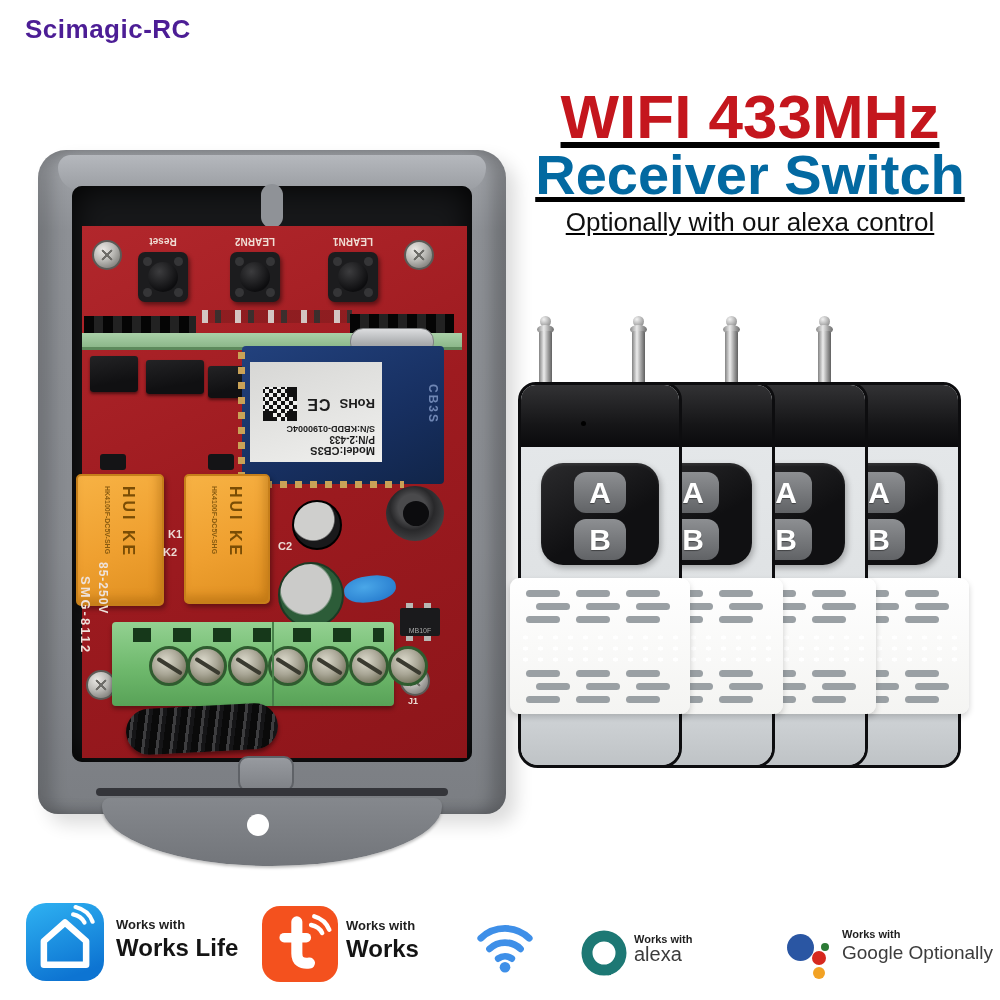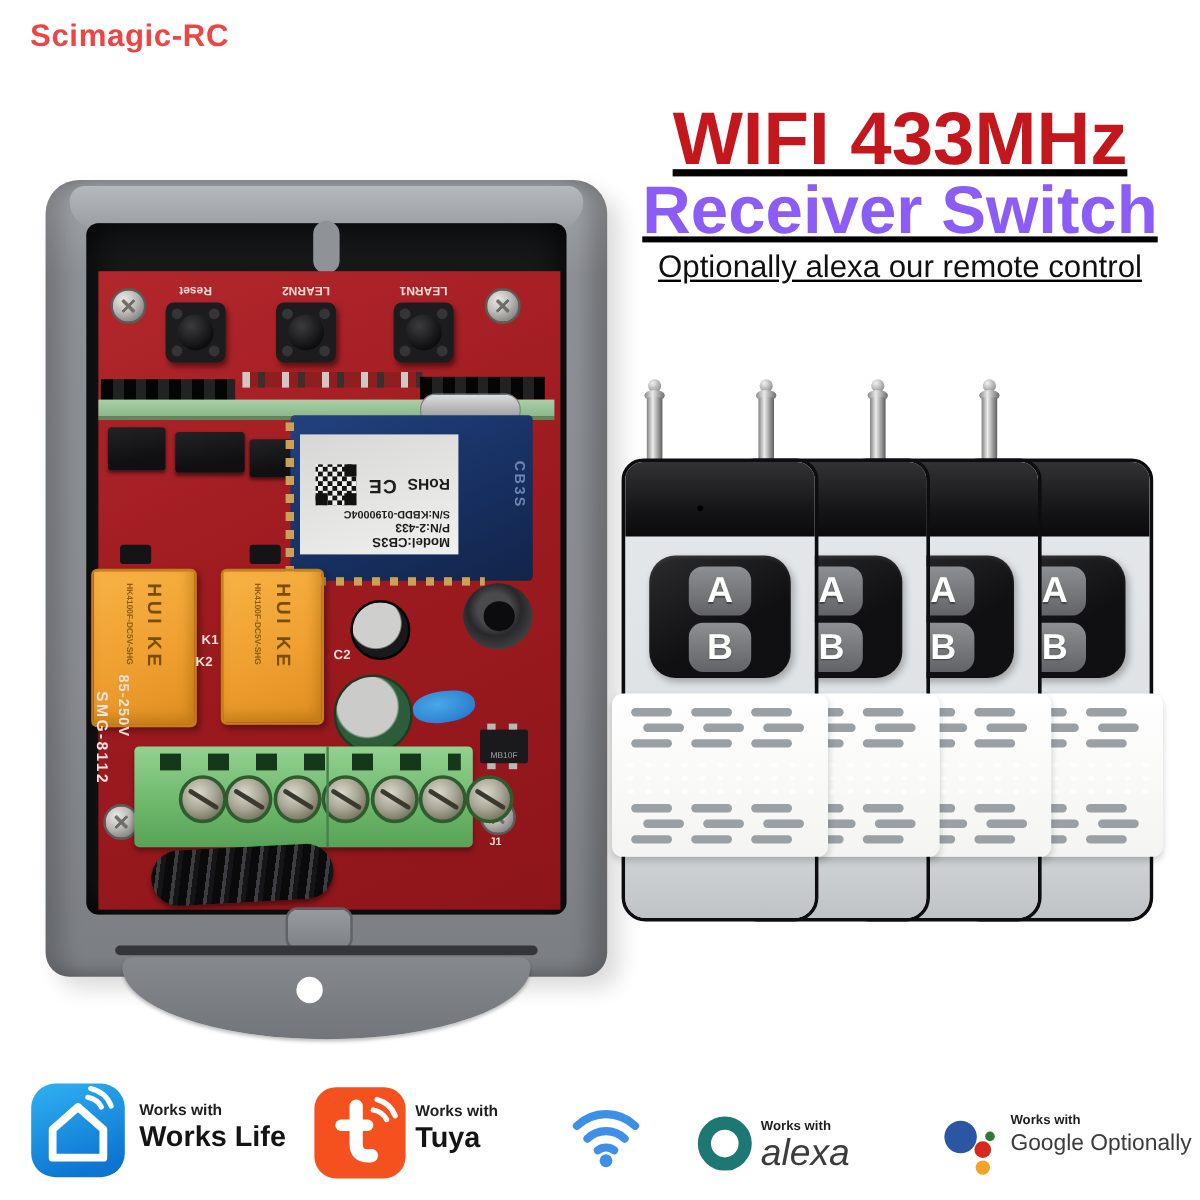--- a/index.html
+++ b/index.html
@@ -1,26 +1,26 @@
 <!DOCTYPE html>
 <html><head>
 <meta charset="utf-8">
 <style>
   html,body{margin:0;padding:0;background:#fff;}
   .stage{position:relative;width:1000px;height:1000px;background:#fff;overflow:hidden;
          font-family:"Liberation Sans", sans-serif;}
   .abs{position:absolute;}
 
   
-  .brand{left:25px;top:14px;font-size:26px;font-weight:800;letter-spacing:.5px;color:#ef4444;}
+  .brand{left:25px;top:14px;font-size:26px;font-weight:800;letter-spacing:.5px;color:#4c1d95;}
 
   
   .hero{left:515px;top:86px;width:470px;text-align:center;text-decoration:underline;}
   .hero-l1{font-size:62px;font-weight:900;color:#c4161d;letter-spacing:0px;line-height:1.0;}
-  .hero-l2{font-size:56px;font-weight:900;color:#8b5cf6;letter-spacing:0px;line-height:1.02;margin-top:-2px;}
+  .hero-l2{font-size:56px;font-weight:900;color:#0369a1;letter-spacing:0px;line-height:1.02;margin-top:-2px;}
   .hero-sub{font-size:26px;color:#101010;margin-top:4px;}
 
   
   .case{left:38px;top:150px;width:468px;height:664px;border-radius:28px 28px 20px 20px;
         background:linear-gradient(180deg,#a2a5aa 0%,#8d9095 12%,#888b90 60%,#7b7e83 100%);
         box-shadow:10px 10px 18px rgba(0,0,0,.14), inset -14px 0 16px rgba(0,0,0,.22), inset 14px 0 16px rgba(0,0,0,.18);}
   .case-band{position:absolute;left:20px;right:20px;top:5px;height:36px;border-radius:22px 22px 40px 40px;
         background:linear-gradient(180deg,#b5b8bd,#9a9da2);}
   .case-cavity{position:absolute;left:34px;right:34px;top:36px;bottom:52px;background:#17181a;
         border-radius:10px;box-shadow:inset 0 0 34px #000;}
@@ -195,41 +195,41 @@
   .badge-text.gray .ww{font-size:11px;}
   .badge-text.gray .nm{font-weight:500;color:#3c3c3c;}
   .sl-icon{left:26px;top:903px;width:78px;height:78px;border-radius:20px;
         background:linear-gradient(160deg,#2fb2f2,#0d74d2 85%);}
   .sl-text{left:116px;top:917px;}
   .tuya-icon{left:262px;top:906px;width:76px;height:76px;border-radius:18px;background:#f4511e;}
   .tuya-text{left:346px;top:918px;}
   .wifi-icon{left:474px;top:916px;}
   .alexa-icon{left:580px;top:930px;}
   .alexa-text{left:634px;top:933px;}
-  .alexa-text .nm{font-size:31px;margin-top:-2px;font-style:italic;}
+  .alexa-text .nm{font-size:20px;margin-top:-2px;}
   .g-dots{left:787px;top:932px;width:48px;height:54px;}
   .gd{position:absolute;border-radius:50%;}
   .gd-blue{left:0;top:2px;width:27px;height:27px;background:#2a56a3;}
   .gd-green{left:34px;top:11px;width:8px;height:8px;background:#2c7a36;}
   .gd-red{left:25px;top:19px;width:14px;height:14px;background:#d6281e;}
   .gd-yellow{left:26px;top:35px;width:12px;height:12px;background:#f2a224;}
   .g-text{left:842px;top:928px;}
   .g-text .nm{font-size:19px;}
 </style>
 </head>
 <body>
 
 <div class="stage">
 
   <div class="abs brand">Scimagic-RC</div>
 
   <div class="abs hero">
     <div class="hero-l1">WIFI 433MHz</div>
     <div class="hero-l2">Receiver Switch</div>
-    <div class="hero-sub">Optionally alexa our remote control</div>
+    <div class="hero-sub">Optionally with our alexa control</div>
   </div>
 
   <div class="abs case">
     <div class="case-band"></div>
     <div class="case-cavity">
       <div class="keyhole"></div>
 
       <div class="pcb">
         <div class="screw s1"></div>
         <div class="screw s2"></div>
@@ -422,21 +422,21 @@
   <div class="abs tuya-icon">
     <svg width="76" height="76" viewBox="0 0 48 48">
       <path d="M22 10 v20 q0 7 8 6" fill="none" stroke="#fff" stroke-width="7" stroke-linecap="round"></path>
       <path d="M14 20 h14" fill="none" stroke="#fff" stroke-width="6" stroke-linecap="round"></path>
       <path d="M31 12 q5 1 7 5" fill="none" stroke="#fff" stroke-width="2.8" stroke-linecap="round"></path>
       <path d="M33 6.5 q7 2 9.5 8.5" fill="none" stroke="#fff" stroke-width="2.8" stroke-linecap="round"></path>
     </svg>
   </div>
   <div class="abs badge-text tuya-text">
     <div class="ww">Works with</div>
-    <div class="nm">Tuya</div>
+    <div class="nm">Works</div>
   </div>
 
   <div class="abs wifi-icon">
     <svg width="62" height="58" viewBox="0 0 64 58">
       <path d="M7 22 A36 36 0 0 1 57 22" fill="none" stroke="#3e8fe8" stroke-width="7" stroke-linecap="round"></path>
       <path d="M16 33 A23 23 0 0 1 48 33" fill="none" stroke="#3e8fe8" stroke-width="7" stroke-linecap="round"></path>
       <path d="M25 43 A12 12 0 0 1 39 43" fill="none" stroke="#3e8fe8" stroke-width="7" stroke-linecap="round"></path>
       <circle cx="32" cy="52" r="5.5" fill="#3e8fe8"></circle>
     </svg>
   </div>

